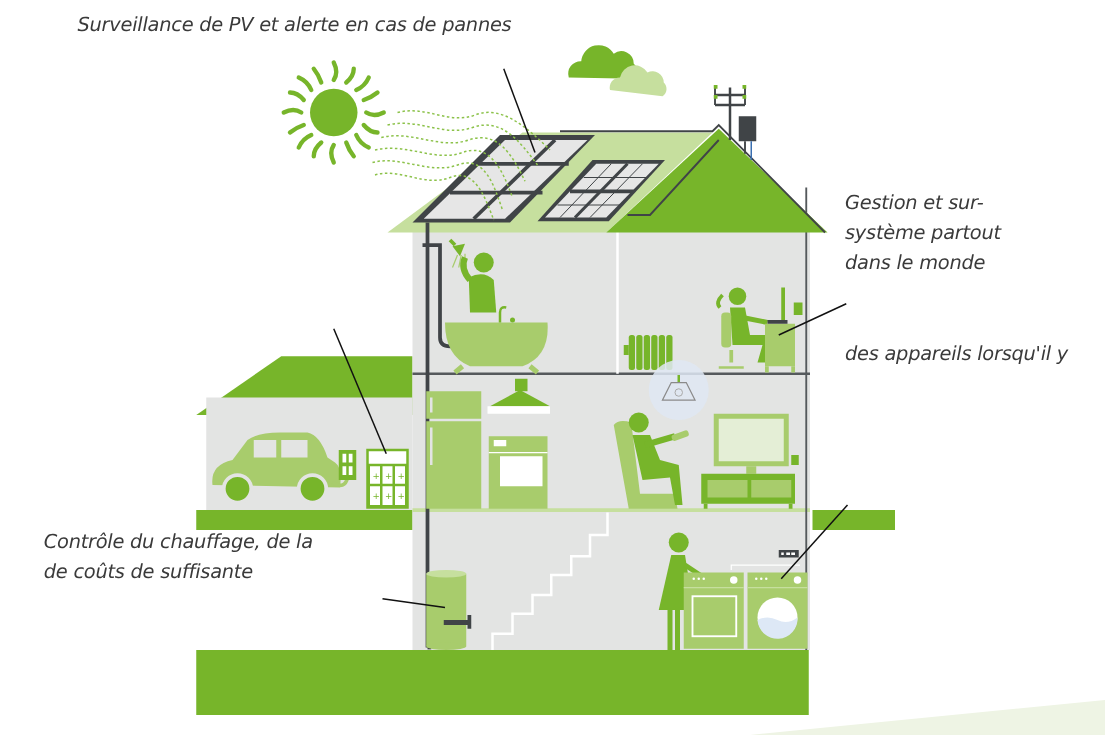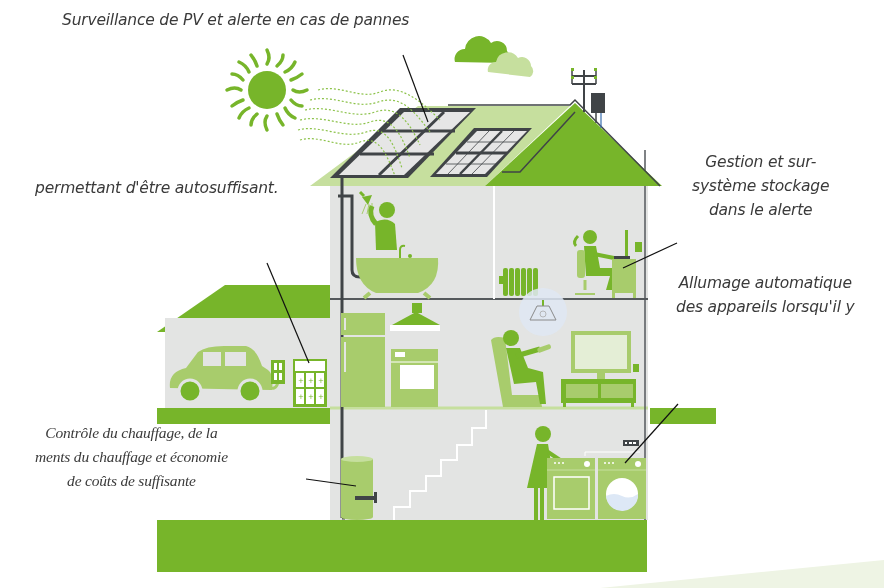--- a/index.html
+++ b/index.html
@@ -1,19 +1,19 @@
 <!DOCTYPE html>
 <html><head>
   <meta charset="utf-8">
   <style>
     html, body { margin:0; padding:0; background:#ffffff; }
     body { width:884px; height:588px; position:relative; overflow:hidden; font-family:"DejaVu Sans", sans-serif; }
     #scene { position:absolute; left:0; top:0; width:884px; height:588px; }
     .callout { position:absolute; font-family:"DejaVu Sans", sans-serif; font-style:italic; font-size:15.5px; line-height:24px; color:#3a3a3a; white-space:nowrap; letter-spacing:-0.2px; }
-    .callout .line { display:block;text-align:center; }
+    .callout .line { display:block; }
   </style>
 </head>
 <body>
 
 <svg id="scene" viewBox="0 0 884 588" xmlns="http://www.w3.org/2000/svg">
 
   <path d="M600 588 L884 560 L884 588 Z" fill="#eef4e4"></path>
 
   <g>
     <polygon points="157,332 225,285 330,285 330,332" fill="#77b52a"></polygon>
@@ -310,31 +310,28 @@
     <line x1="678" y1="404" x2="625" y2="463"></line>
     <line x1="306" y1="479" x2="356" y2="486"></line>
   </g>
 </svg>
 
 <div class="callout" style="left:62px; top:8px;">
   <span class="line">Surveillance de PV et alerte en cas de pannes</span>
 </div>
 
 <div class="callout" style="left:35px; top:176px;">
-  <span class="line">permettant d'être autosuffisant.</span>
-</div>
-
-<div class="callout" style="left:676px; top:150px;margin-left:16px;">
+</div>
+
+<div class="callout" style="left:676px; top:150px;">
   <span class="line">Gestion et sur-</span>
-  <span class="line">système stockage</span>
-  <span class="line">dans le alerte</span>
+  <span class="line">système partout</span>
+  <span class="line">dans le monde</span>
 </div>
 
 <div class="callout" style="left:676px; top:271px;">
-  <span class="line">Allumage automatique</span>
   <span class="line">des appareils lorsqu'il y</span>
 </div>
 
-<div class="callout" style="left:35px; top:421px;font-family:Liberation Serif, serif;">
+<div class="callout" style="left:35px; top:421px;">
   <span class="line">Contrôle du chauffage, de la</span>
-  <span class="line">ments du chauffage et économie</span>
   <span class="line">de coûts de suffisante</span>
 </div>
 
 </body></html>

